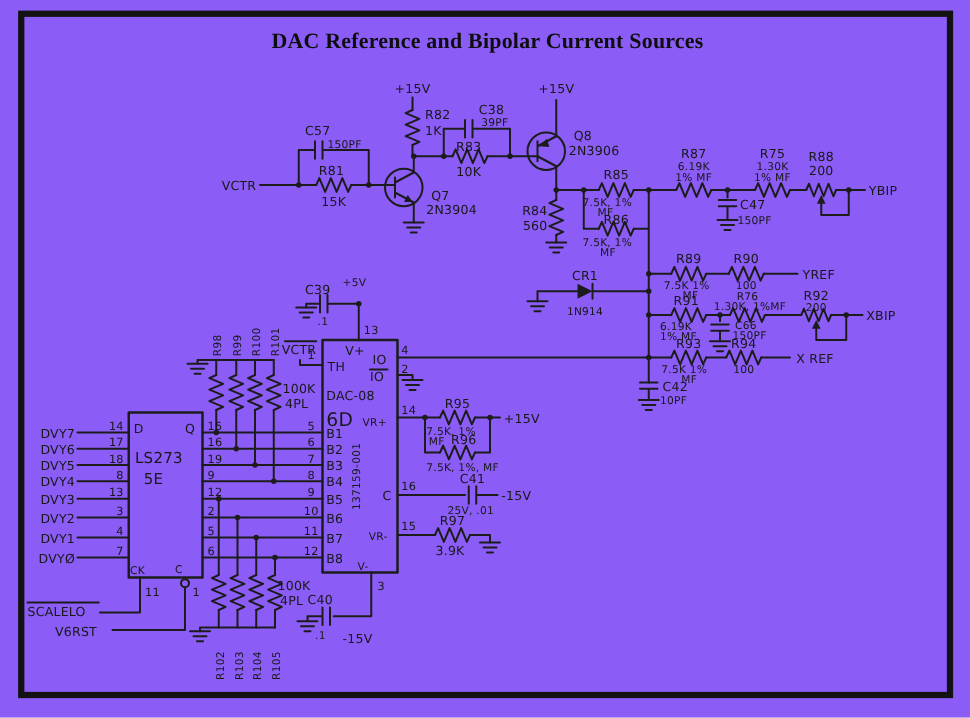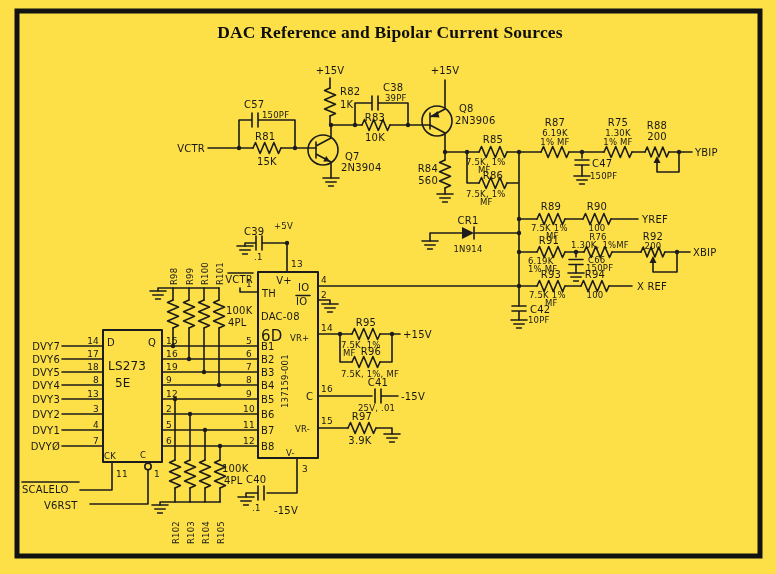--- a/index.html
+++ b/index.html
@@ -1,16 +1,16 @@
 <!DOCTYPE html>
 <html><head>
 <meta charset="utf-8">
 <style>
   html,body{margin:0;padding:0;background:#e8e8e6;}
-  .page{width:776px;height:574px;background:#fde047;position:relative;overflow:hidden;}
+  .page{width:776px;height:574px;background:#8b5cf6;position:relative;overflow:hidden;}
   svg{display:block;}
   .w{stroke:#1c1c1c;stroke-width:1.6;fill:none;stroke-linecap:round;stroke-linejoin:round;}
   .w2{stroke:#1c1c1c;stroke-width:2;fill:none;stroke-linejoin:round;}
   .frame{stroke:#121212;stroke-width:5;fill:none;}
   .wf{fill:#1c1c1c;stroke:none;}
   .dot{fill:#1c1c1c;}
   text{font-family:"DejaVu Sans",sans-serif;font-size:10px;fill:#181818;letter-spacing:.2px;}
   .ts{font-size:8.5px;}
   .tp{font-size:9px;}
   .tm{text-anchor:middle;}

